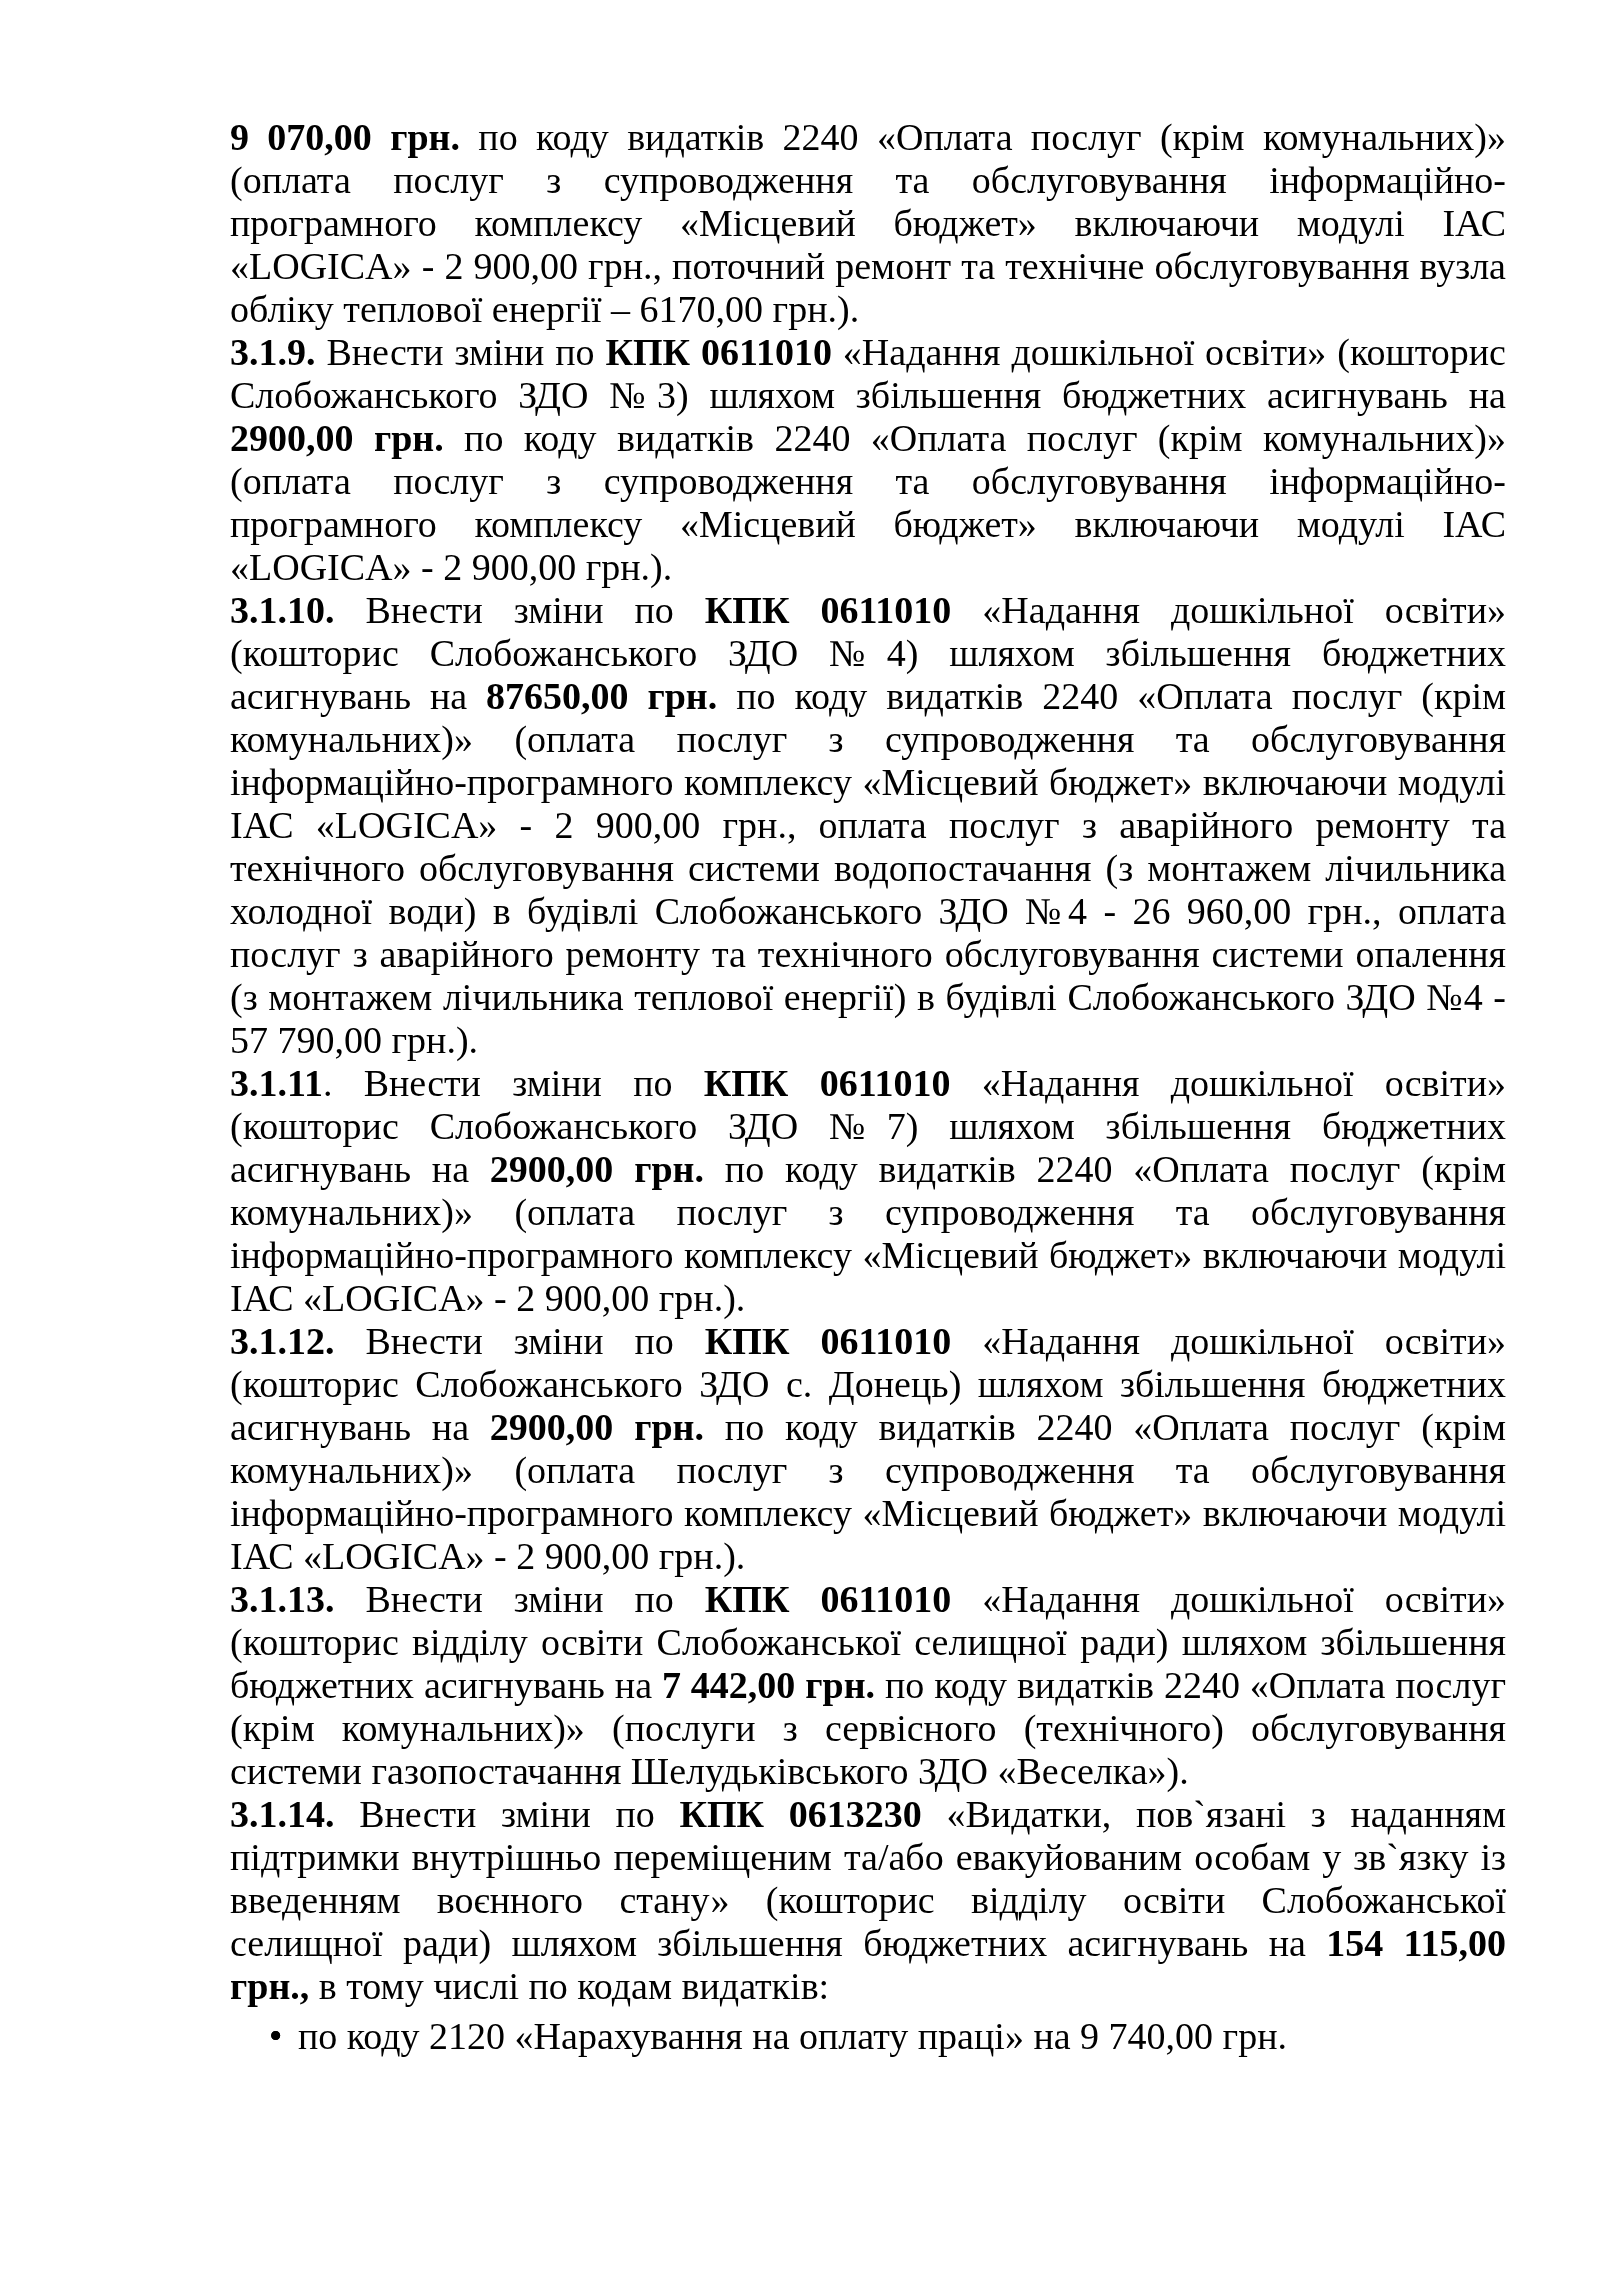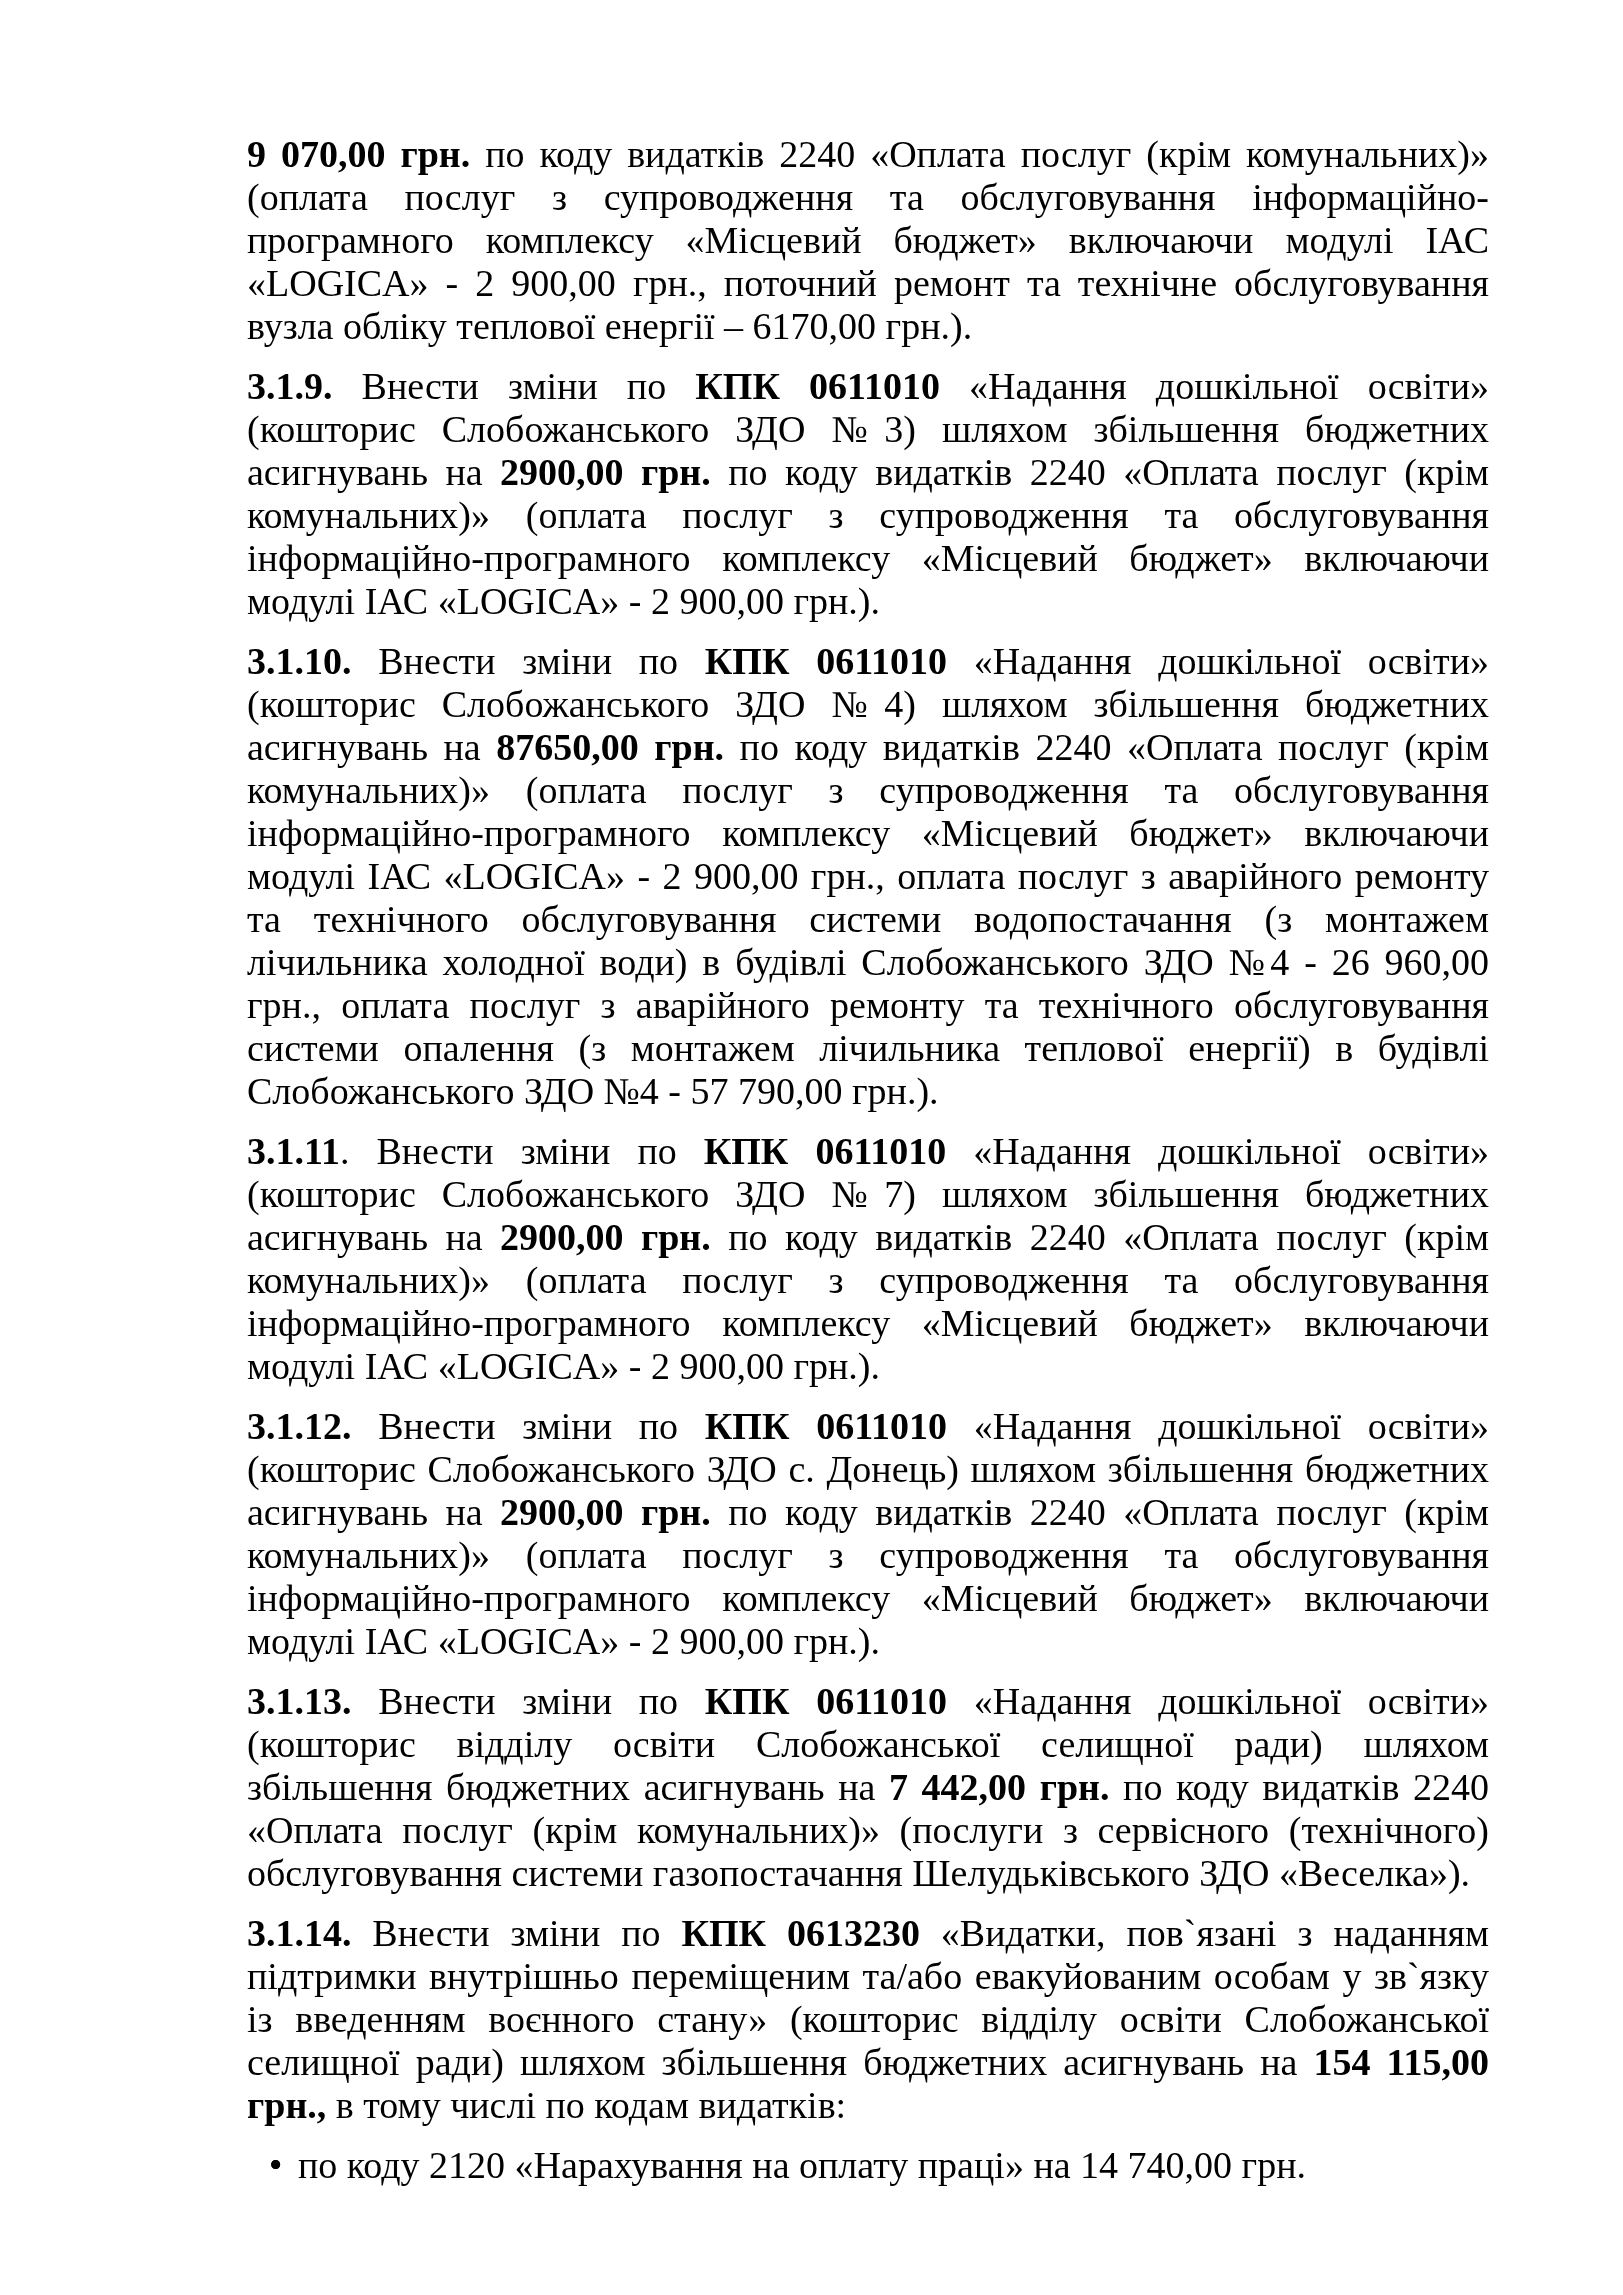--- a/index.html
+++ b/index.html
@@ -21,21 +21,21 @@
     left: 230px;
     top: 116px;
     width: 1276px;
     font-size: 38px;
     line-height: 43px;
     text-align: justify;
     letter-spacing: 0;
     word-spacing: normal;
   }
   .content p {
-    margin: 17px;
+    margin: 0;
     padding: 0;
   }
   .b {
     font-weight: bold;
   }
   ul.bullets {
     list-style: none;
     margin: 3.9px 0 0 0;
     padding: 0;
   }
@@ -66,18 +66,18 @@
     <p><span class="b">3.1.11</span><span>. Внести зміни по </span><span class="b">КПК 0611010</span><span> «Надання дошкільної освіти» (кошторис Слобожанського ЗДО №7) шляхом збільшення бюджетних асигнувань на </span><span class="b">2900,00 грн.</span><span> по коду видатків 2240 «Оплата послуг (крім комунальних)» (оплата послуг з супроводження та обслуговування інформаційно-програмного комплексу «Місцевий бюджет» включаючи модулі ІАС «LOGICA» - 2 900,00 грн.).</span></p>
 
     <p><span class="b">3.1.12.</span><span> Внести зміни по </span><span class="b">КПК 0611010</span><span> «Надання дошкільної освіти» (кошторис Слобожанського ЗДО с. Донець) шляхом збільшення бюджетних асигнувань на </span><span class="b">2900,00 грн.</span><span> по коду видатків 2240 «Оплата послуг (крім комунальних)» (оплата послуг з супроводження та обслуговування інформаційно-програмного комплексу «Місцевий бюджет» включаючи модулі ІАС «LOGICA» - 2 900,00 грн.).</span></p>
 
     <p><span class="b">3.1.13.</span><span> Внести зміни по </span><span class="b">КПК 0611010</span><span> «Надання дошкільної освіти» (кошторис відділу освіти Слобожанської селищної ради) шляхом збільшення бюджетних асигнувань на </span><span class="b">7 442,00 грн.</span><span> по коду видатків 2240 «Оплата послуг (крім комунальних)» (послуги з сервісного (технічного) обслуговування системи газопостачання Шелудьківського ЗДО «Веселка»).</span></p>
 
     <p><span class="b">3.1.14.</span><span> Внести зміни по </span><span class="b">КПК 0613230</span><span> «Видатки, пов`язані з наданням підтримки внутрішньо переміщеним та/або евакуйованим особам у зв`язку із введенням воєнного стану» (кошторис відділу освіти Слобожанської селищної ради) шляхом збільшення бюджетних асигнувань на </span><span class="b">154 115,00 грн.,</span><span> в тому числі по кодам видатків:</span></p>
 
     <ul class="bullets">
       <li><span class="marker">•</span></li>
-      <li><span class="marker">•</span><span>по коду 2120 «Нарахування на оплату праці» на 14 740,00 грн.</span></li>
+      <li><span class="marker">•</span><span>по коду 2120 «Нарахування на оплату праці» на 9 740,00 грн.</span></li>
     </ul>
 
   </div>
 </div>
 
 
 </body></html>

